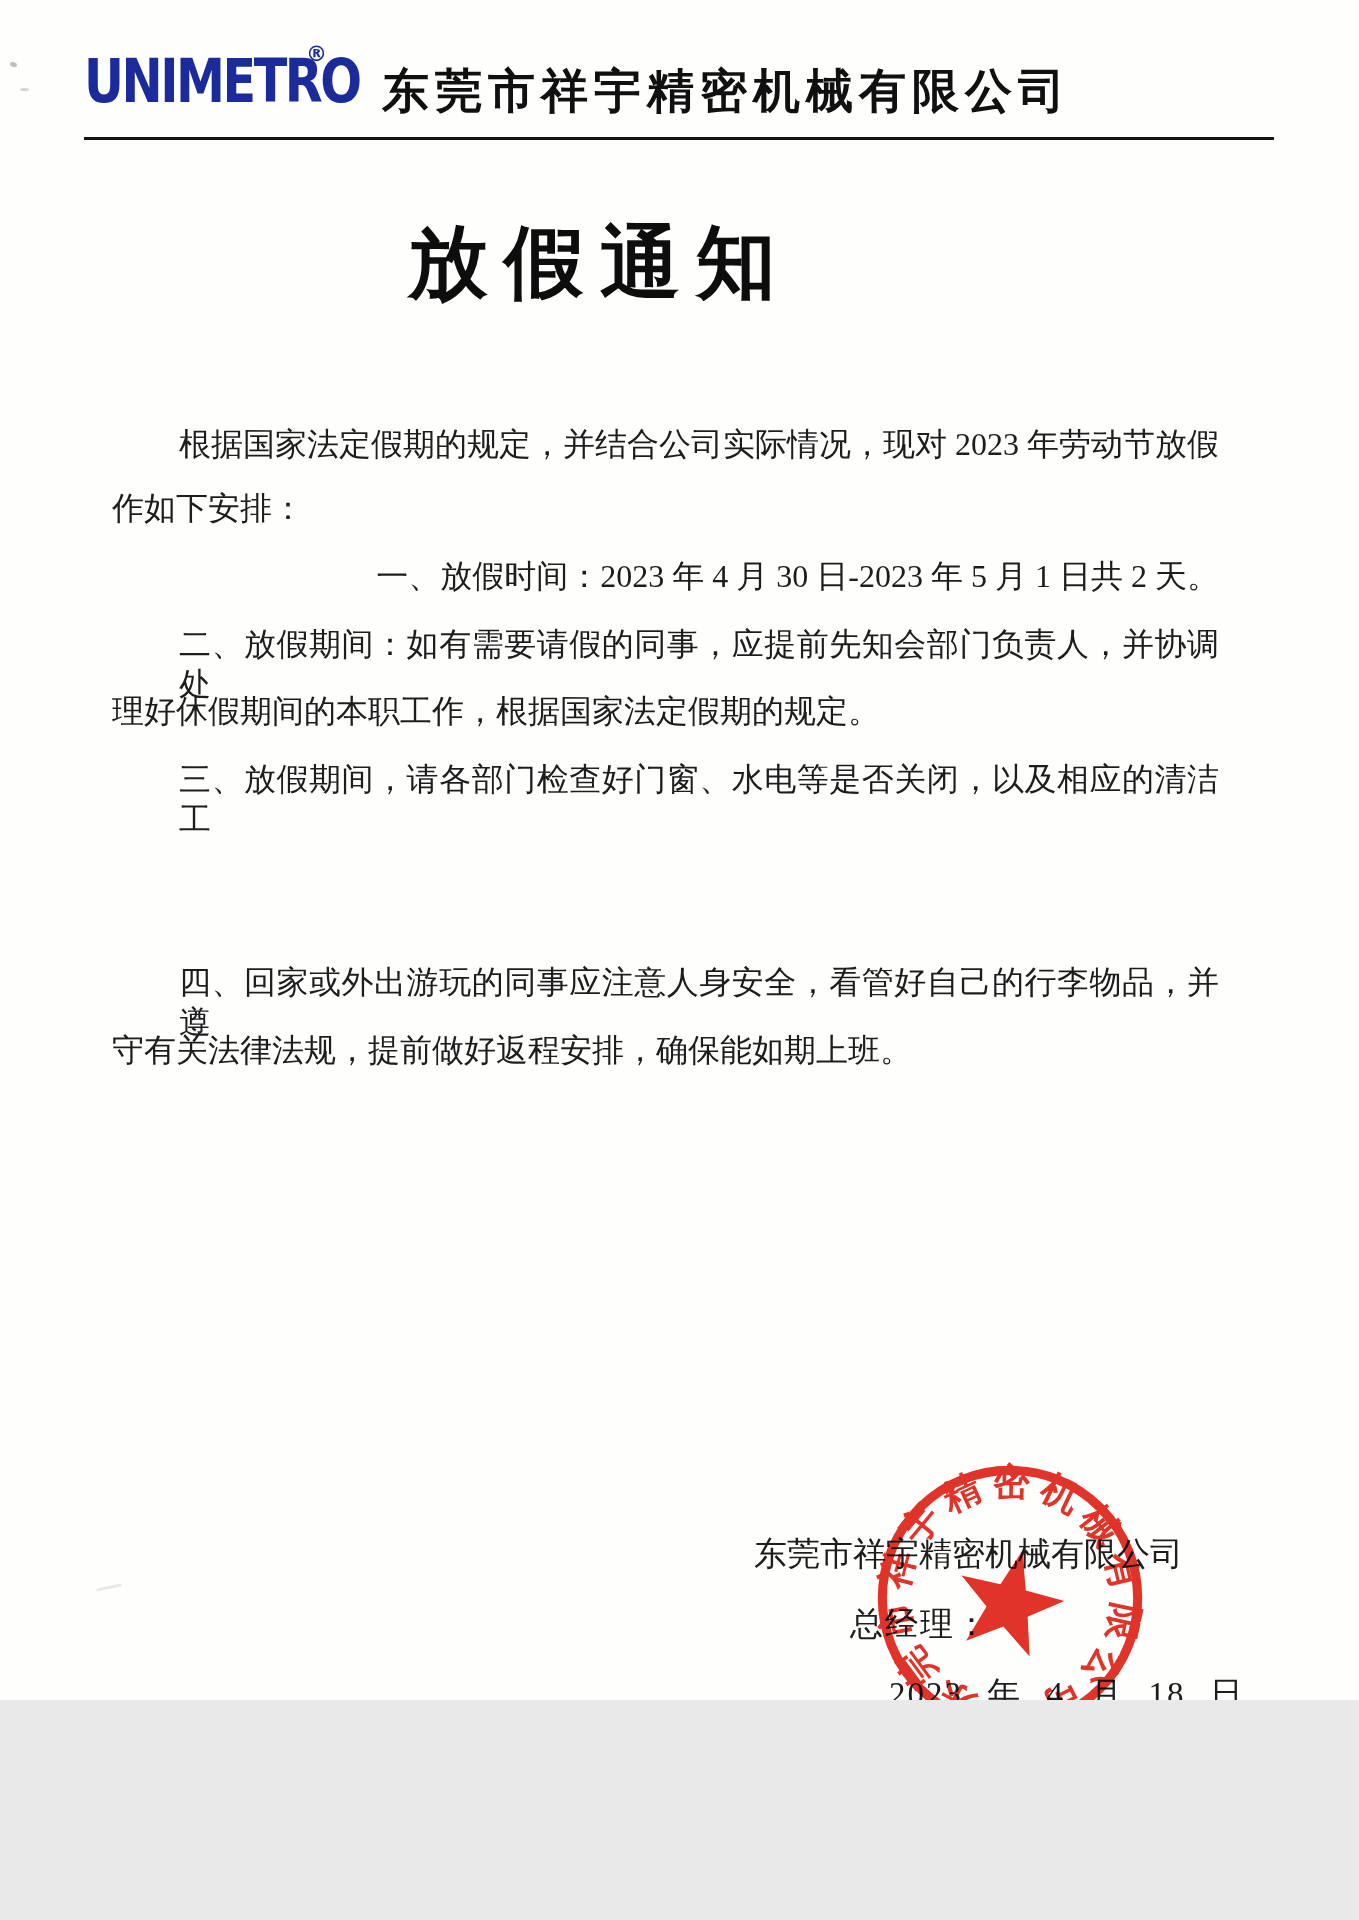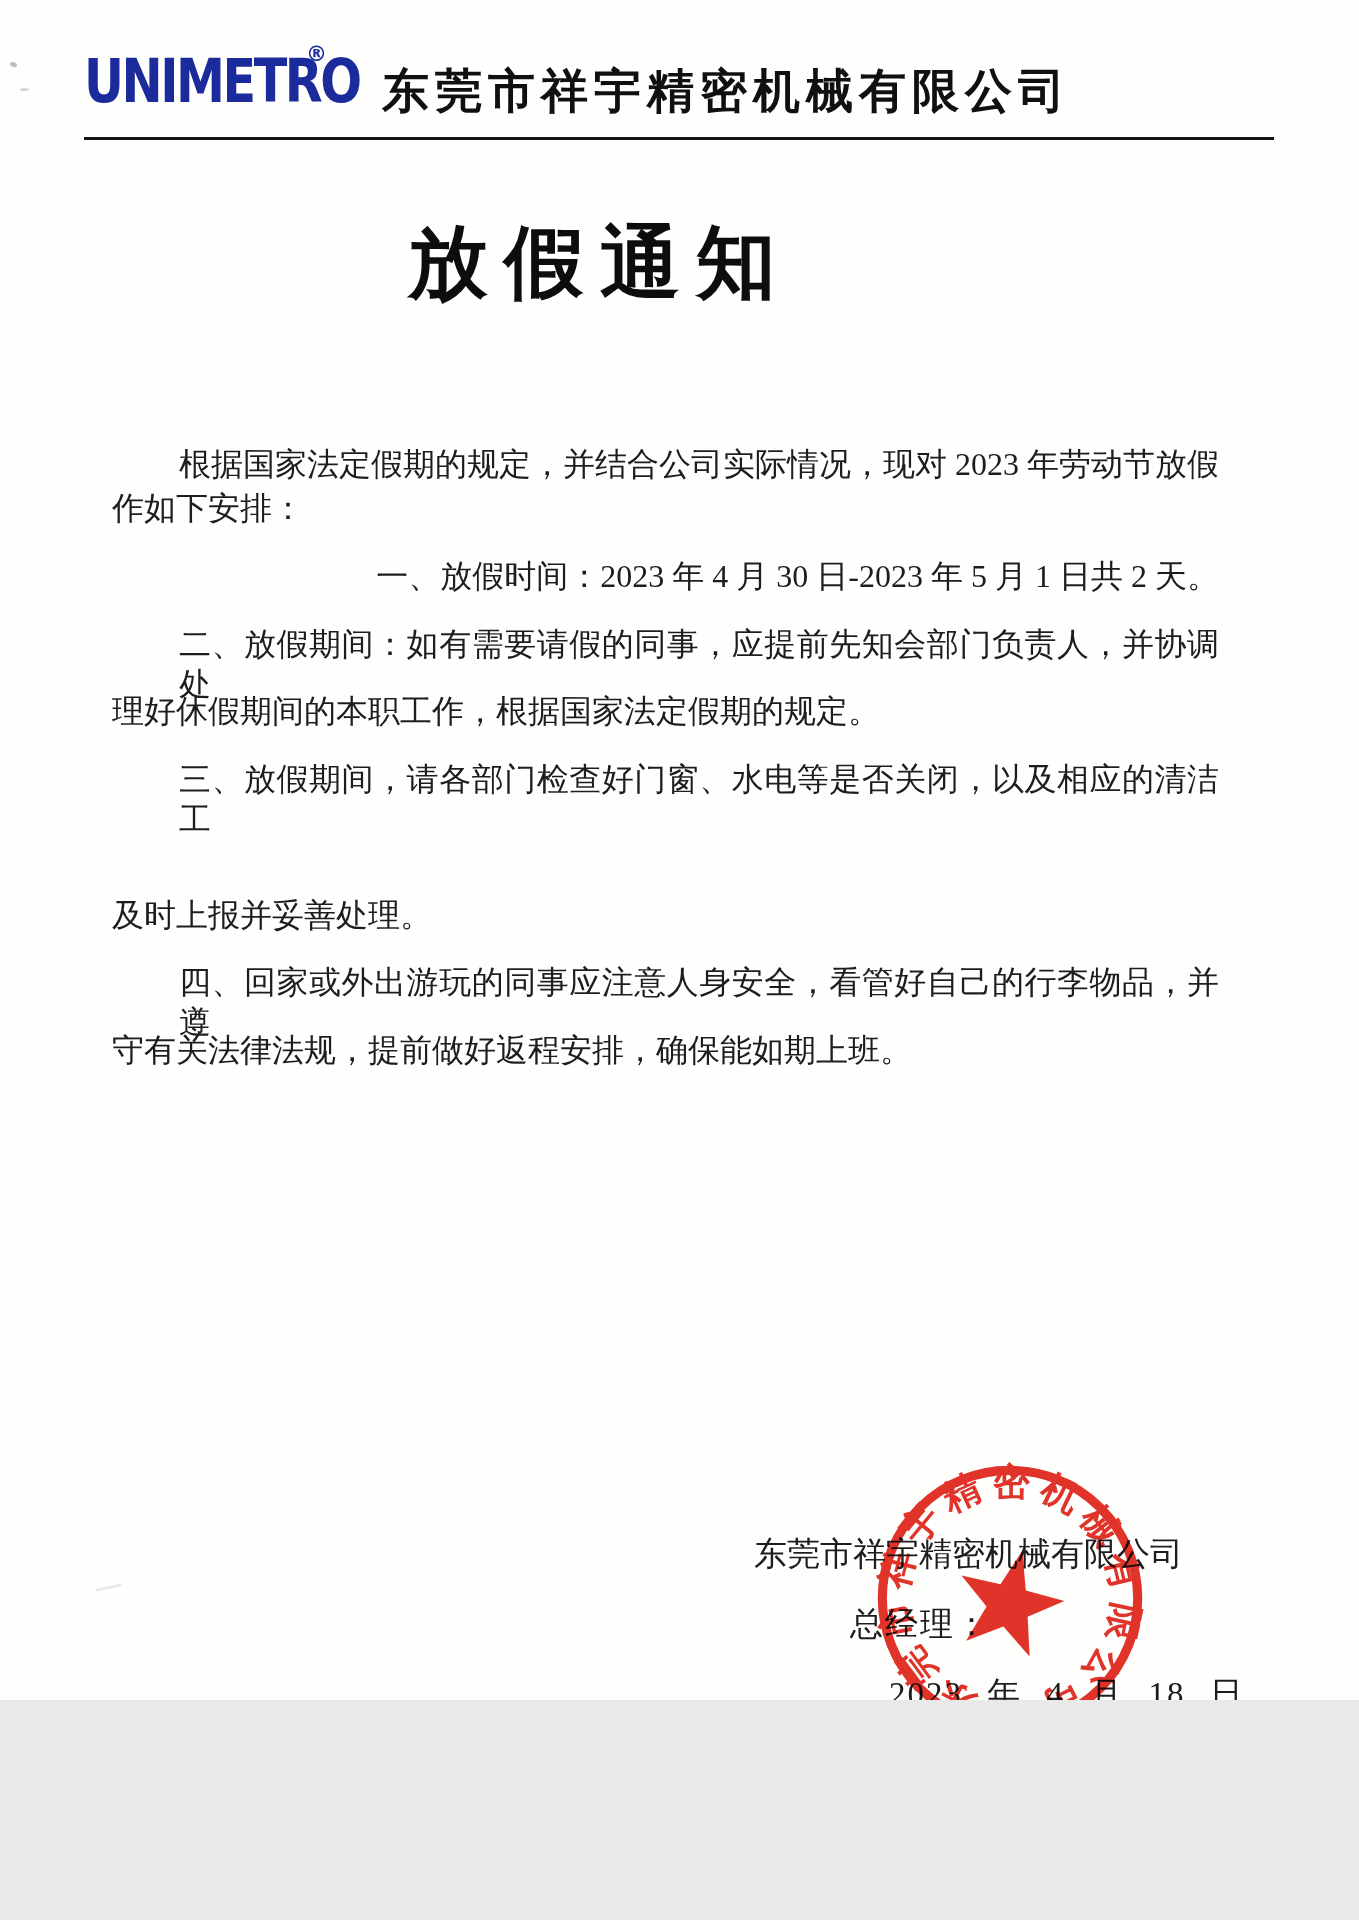--- a/index.html
+++ b/index.html
@@ -79,27 +79,26 @@
 
 <div class="page">
 
   <div class="logo">UNIMETRO</div>
   <div class="regmark">®</div>
   <div class="header-company">东莞市祥宇精密机械有限公司</div>
   <div class="header-rule"></div>
 
   <div class="doc-title">放假通知</div>
 
-  <div class="bline indent justify" style="top:444px">根据国家法定假期的规定，并结合公司实际情况，现对 2023 年劳动节放假</div>
+  <div class="bline indent justify" style="top:424px">根据国家法定假期的规定，并结合公司实际情况，现对 2023 年劳动节放假</div>
   <div class="bline flush" style="top:488px">作如下安排：</div>
   <div class="bline indent" style="top:556px">一、放假时间：2023 年 4 月 30 日-2023 年 5 月 1 日共 2 天。</div>
   <div class="bline indent justify" style="top:624px">二、放假期间：如有需要请假的同事，应提前先知会部门负责人，并协调处</div>
   <div class="bline flush" style="top:691px">理好休假期间的本职工作，根据国家法定假期的规定。</div>
   <div class="bline indent justify" style="top:759px">三、放假期间，请各部门检查好门窗、水电等是否关闭，以及相应的清洁工</div>
-  <div class="bline flush" style="top:895px">及时上报并妥善处理。</div>
   <div class="bline indent justify" style="top:962px">四、回家或外出游玩的同事应注意人身安全，看管好自己的行李物品，并遵</div>
   <div class="bline flush" style="top:1030px">守有关法律法规，提前做好返程安排，确保能如期上班。</div>
 
   <div class="sig sig-company">东莞市祥宇精密机械有限公司</div>
   <div class="sig sig-manager">总经理：</div>
   <div class="sig sig-date">2023 年 4 月 18 日</div>
 
   <svg class="seal" viewBox="0 0 300 300">
     <circle cx="150" cy="150" r="126" fill="none" stroke="#df2318" stroke-width="9"></circle>
     <polygon points="150,100 162.9,137.2 202.3,138.0 170.9,161.8 182.3,199.5 150,177 117.7,199.5 129.1,161.8 97.7,138.0 137.1,137.2" fill="#df2318" transform="rotate(14 150 152) translate(0,2)"></polygon>

